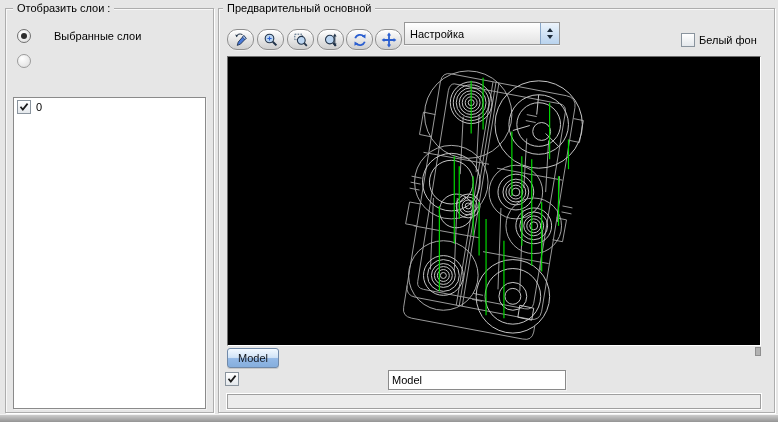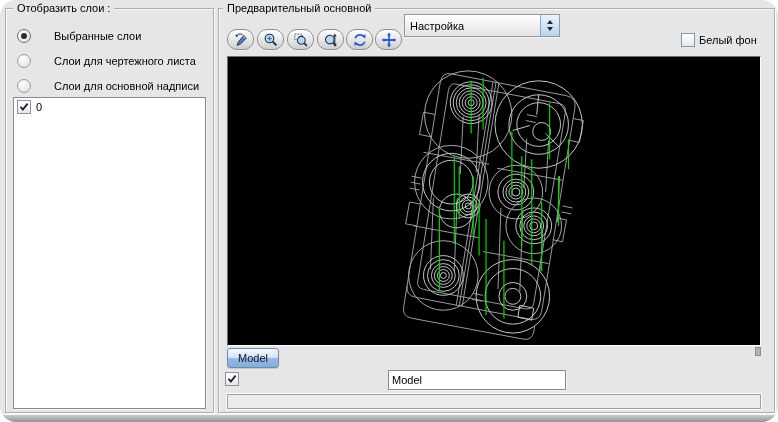--- a/index.html
+++ b/index.html
@@ -1,17 +1,17 @@
 <!DOCTYPE html>
 <html><head>
 <meta charset="utf-8">
 <style>
   html,body{margin:0;padding:0;}
   body{font-family:"Liberation Sans",sans-serif;font-size:11px;color:#000;}
-  .dialog{position:relative;width:778px;height:422px;background:#e6e6e6;overflow:hidden;border-radius:16px;}
+  .dialog{position:relative;width:778px;height:422px;background:#e6e6e6;overflow:hidden;}
 
   
   .groupbox{position:absolute;border:1px solid #adadad;box-shadow:1px 1px 0 #ffffff, inset 1px 1px 0 #f8f8f8;}
   .group-label{position:absolute;top:-7px;background:#e6e6e6;padding:0 4px;white-space:nowrap;color:#000;}
 
   
   .radio-row{position:absolute;display:flex;align-items:center;gap:23px;cursor:default;}
   .radio{width:12px;height:12px;border-radius:50%;border:1px solid #9b9b9b;background:radial-gradient(circle at 35% 30%,#ffffff,#dcdcdc);position:relative;flex:0 0 auto;}
   .radio.checked{border-color:#707070;}
   .radio.checked::after{content:"";position:absolute;left:3px;top:3px;width:6px;height:6px;border-radius:50%;background:#2d2d2d;}
@@ -63,25 +63,20 @@
 
   <div class="groupbox" style="left:5px;top:8px;width:207px;height:403px;">
     <span class="group-label" style="left:7px;">Отобразить слои :</span>
 
     <div class="radio-row" style="left:11px;top:20px;">
       <span class="radio checked"></span>
       <span>Выбранные слои</span>
     </div>
     <div class="radio-row" style="left:11px;top:45px;">
       <span class="radio"></span>
-      <span>Слои для чертежного листа</span>
-    </div>
-    <div class="radio-row" style="left:11px;top:70px;">
-      <span class="radio"></span>
-      <span>Слои для основной надписи</span>
     </div>
 
     <div class="layer-list" style="left:7px;top:88px;width:191px;height:310px;">
       <div class="layer-item">
         <span class="cb">
           <svg width="12" height="12" viewBox="0 0 12 12">
               <path d="M2.5 5.8 L4.8 8.6 L9.6 2.6" stroke="#1a1a1a" stroke-width="1.7" fill="none"></path>
             </svg>
         </span>
         <span>0</span>
@@ -134,21 +129,21 @@
     <button class="tool-btn" style="left:156px;top:20px;">
       <svg width="16" height="16" viewBox="0 0 16 16">
         <path d="M8 3 V13 M3 8 H13" stroke="#2b5fd0" stroke-width="1.8"></path>
         <path d="M8 0.6 L5.9 3.4 H10.1 Z" fill="#2b5fd0"></path>
         <path d="M8 15.4 L5.9 12.6 H10.1 Z" fill="#2b5fd0"></path>
         <path d="M0.6 8 L3.4 5.9 V10.1 Z" fill="#2b5fd0"></path>
         <path d="M15.4 8 L12.6 5.9 V10.1 Z" fill="#2b5fd0"></path>
       </svg>
     </button>
 
-    <div class="mode-select" style="left:185px;top:5px;width:154px;gap:44px;">
+    <div class="mode-select" style="left:185px;top:13px;width:154px;gap:44px;">
       <span class="mode-text">Настройка</span>
       <span class="spinner">
         <span class="arr-up"></span>
         <span class="arr-down"></span>
       </span>
     </div>
 
     <span class="cb" style="position:absolute;left:462px;top:24px;"></span>
     <span class="inline-label" style="left:480px;top:25px;">Белый фон</span>
 

